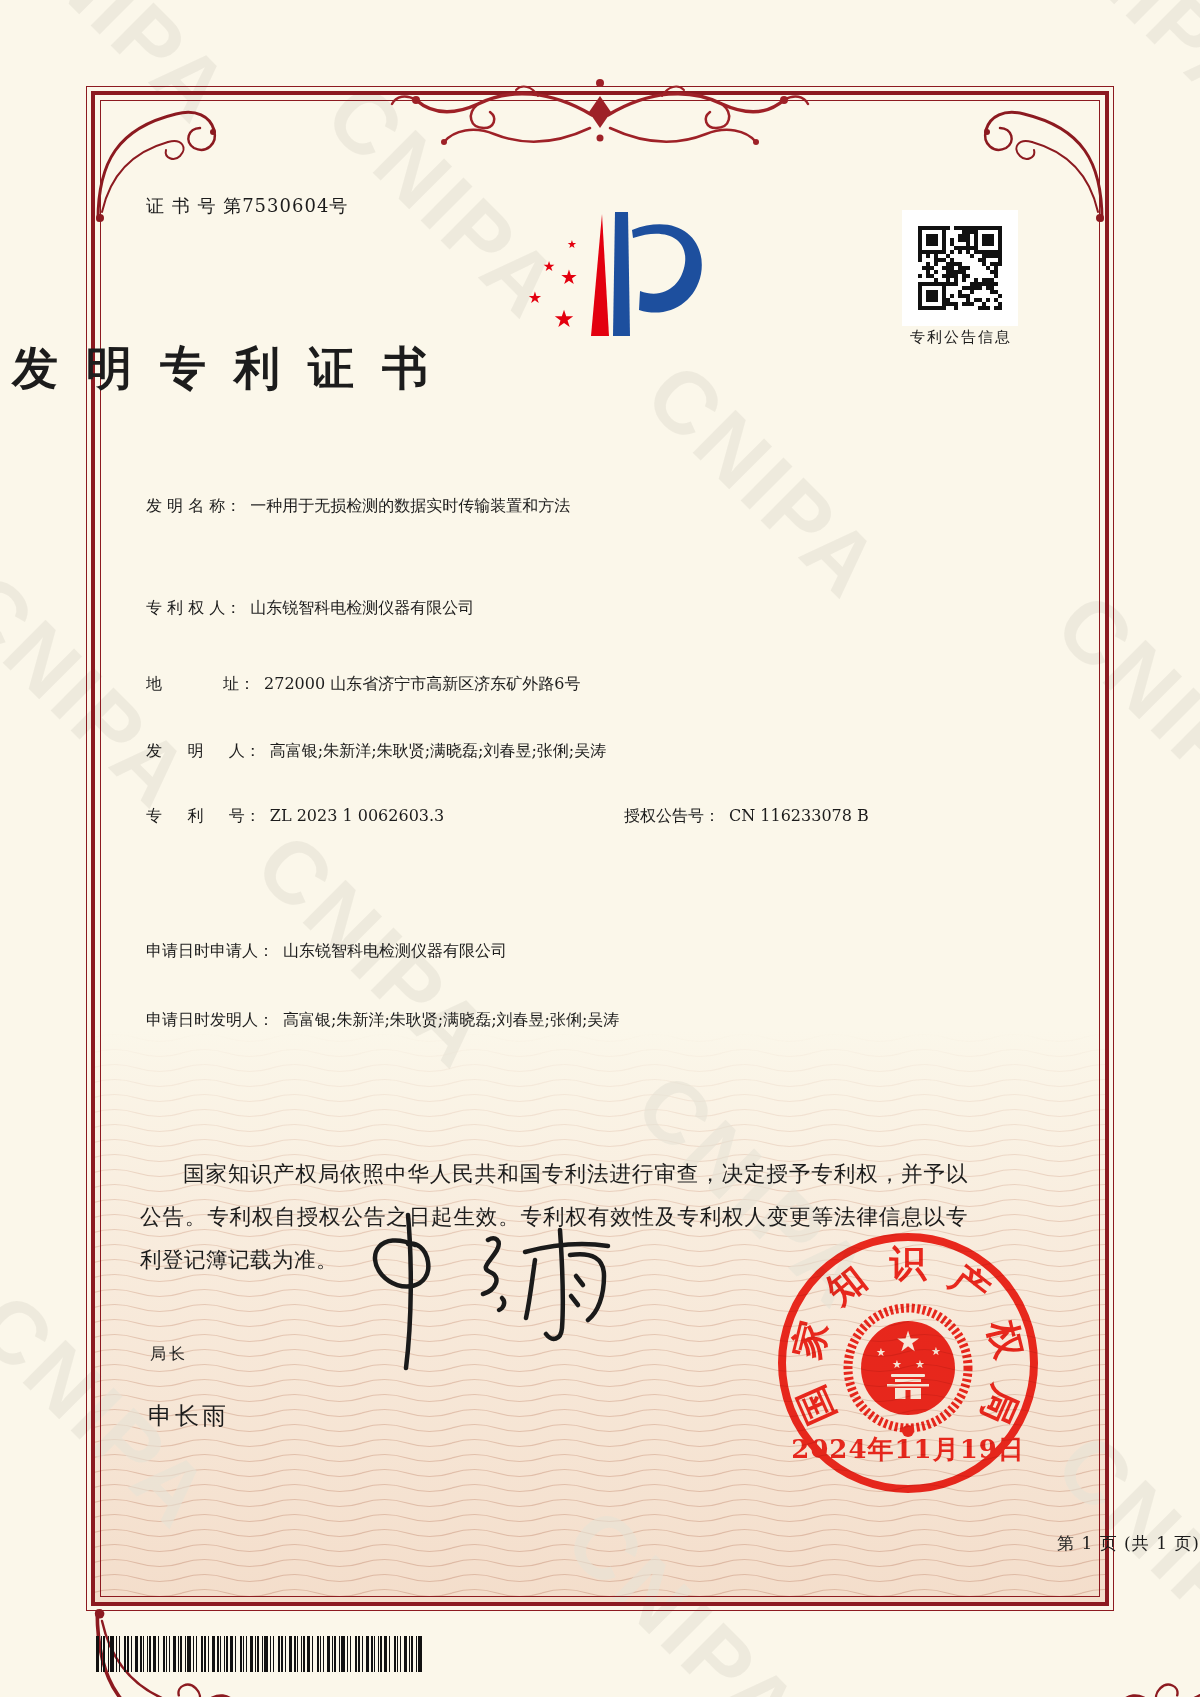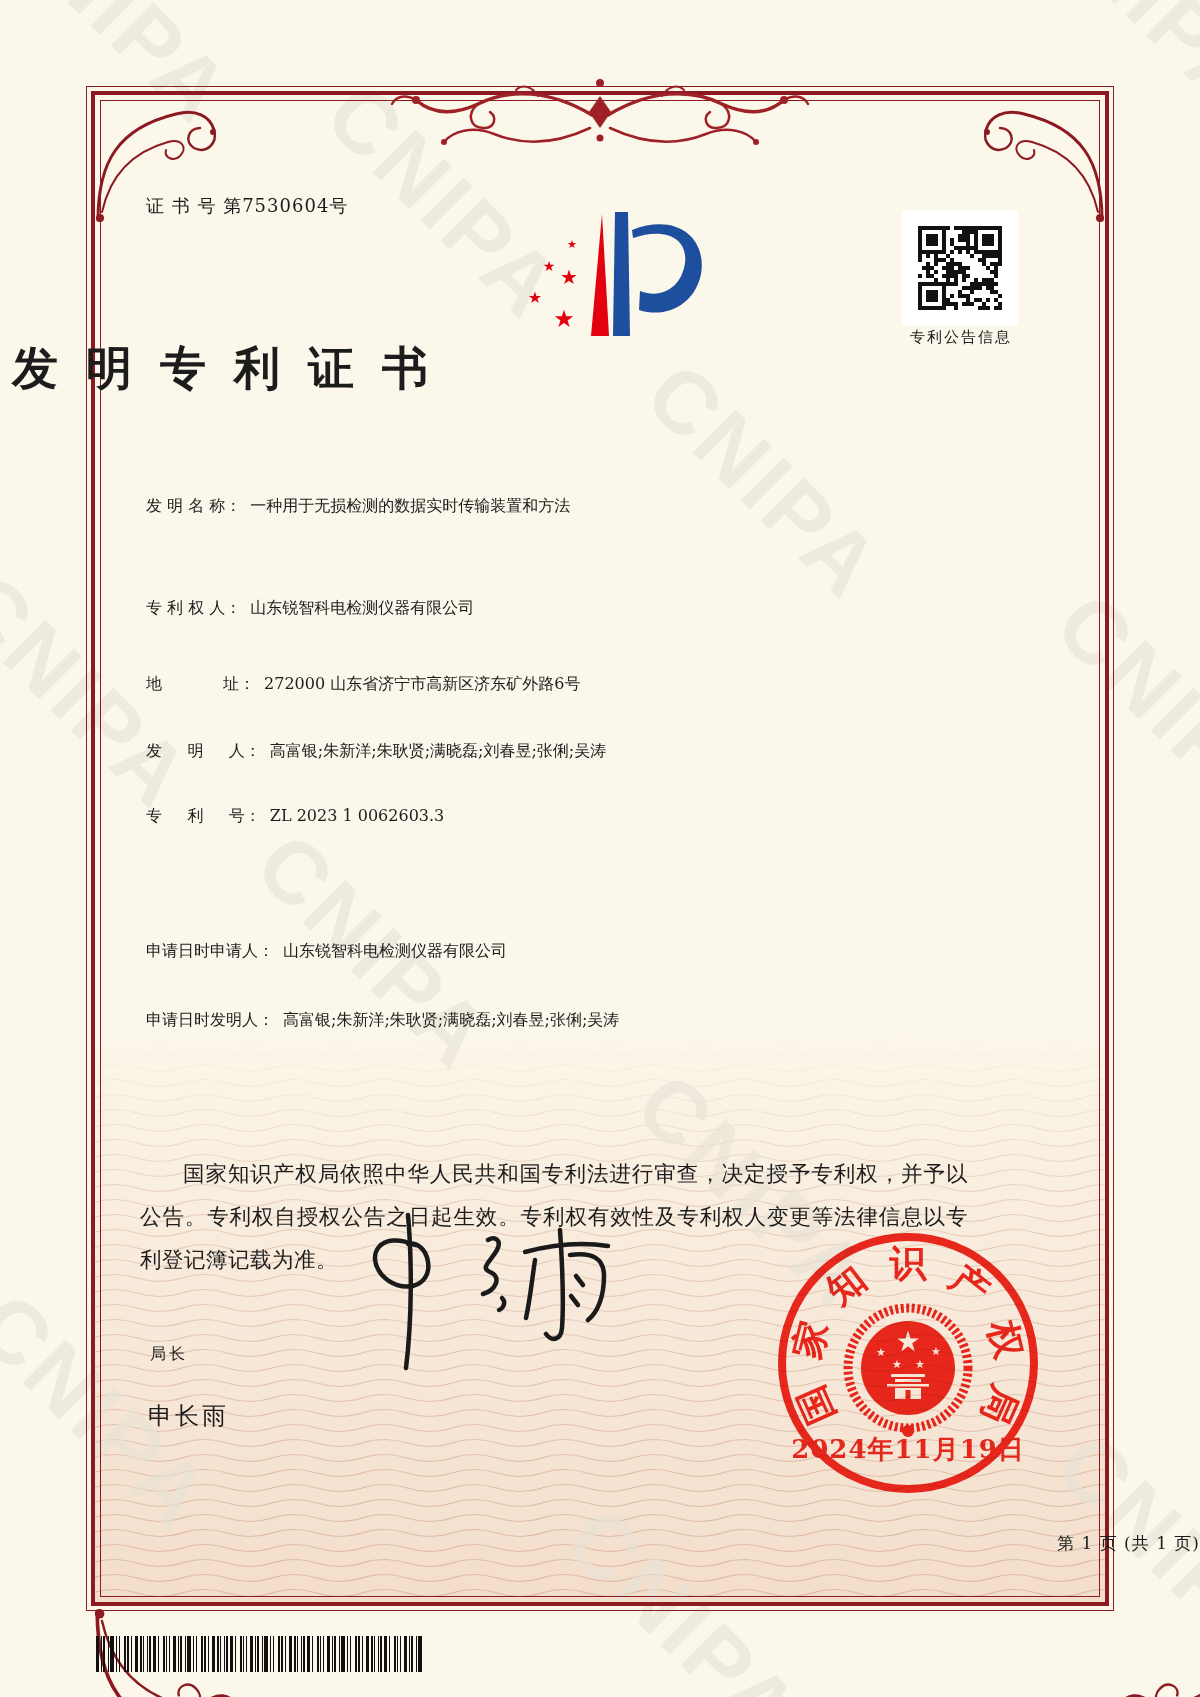--- a/index.html
+++ b/index.html
@@ -437,20 +437,23 @@
     <span class="lbl">专 利 权 人：</span><span class="val">山东锐智科电检测仪器有限公司</span>
   </div>
   <div class="abs row" style="top:674px">
     <span class="lbl">地            址：</span><span class="val">272000 山东省济宁市高新区济东矿外路6号</span>
   </div>
   <div class="abs row" style="top:741px">
     <span class="lbl">发     明     人：</span><span class="val">高富银;朱新洋;朱耿贤;满晓磊;刘春昱;张俐;吴涛</span>
   </div>
   <div class="abs row" style="top:806px">
     <span class="lbl">专     利     号：</span><span class="val">ZL 2023 1 0062603.3</span>
+    <span class="pair2">
+      <span class="lbl">授权公告号：</span><span class="val">CN 116233078 B</span>
+    </span>
   </div>
   <div class="abs row" style="top:941px">
     <span class="lbl">申请日时申请人：</span><span class="val">山东锐智科电检测仪器有限公司</span>
   </div>
   <div class="abs row" style="top:1010px">
     <span class="lbl">申请日时发明人：</span><span class="val">高富银;朱新洋;朱耿贤;满晓磊;刘春昱;张俐;吴涛</span>
   </div>
 
   <p class="abs legal">国家知识产权局依照中华人民共和国专利法进行审查，决定授予专利权，并予以公告。专利权自授权公告之日起生效。专利权有效性及专利权人变更等法律信息以专利登记簿记载为准。</p>
 

